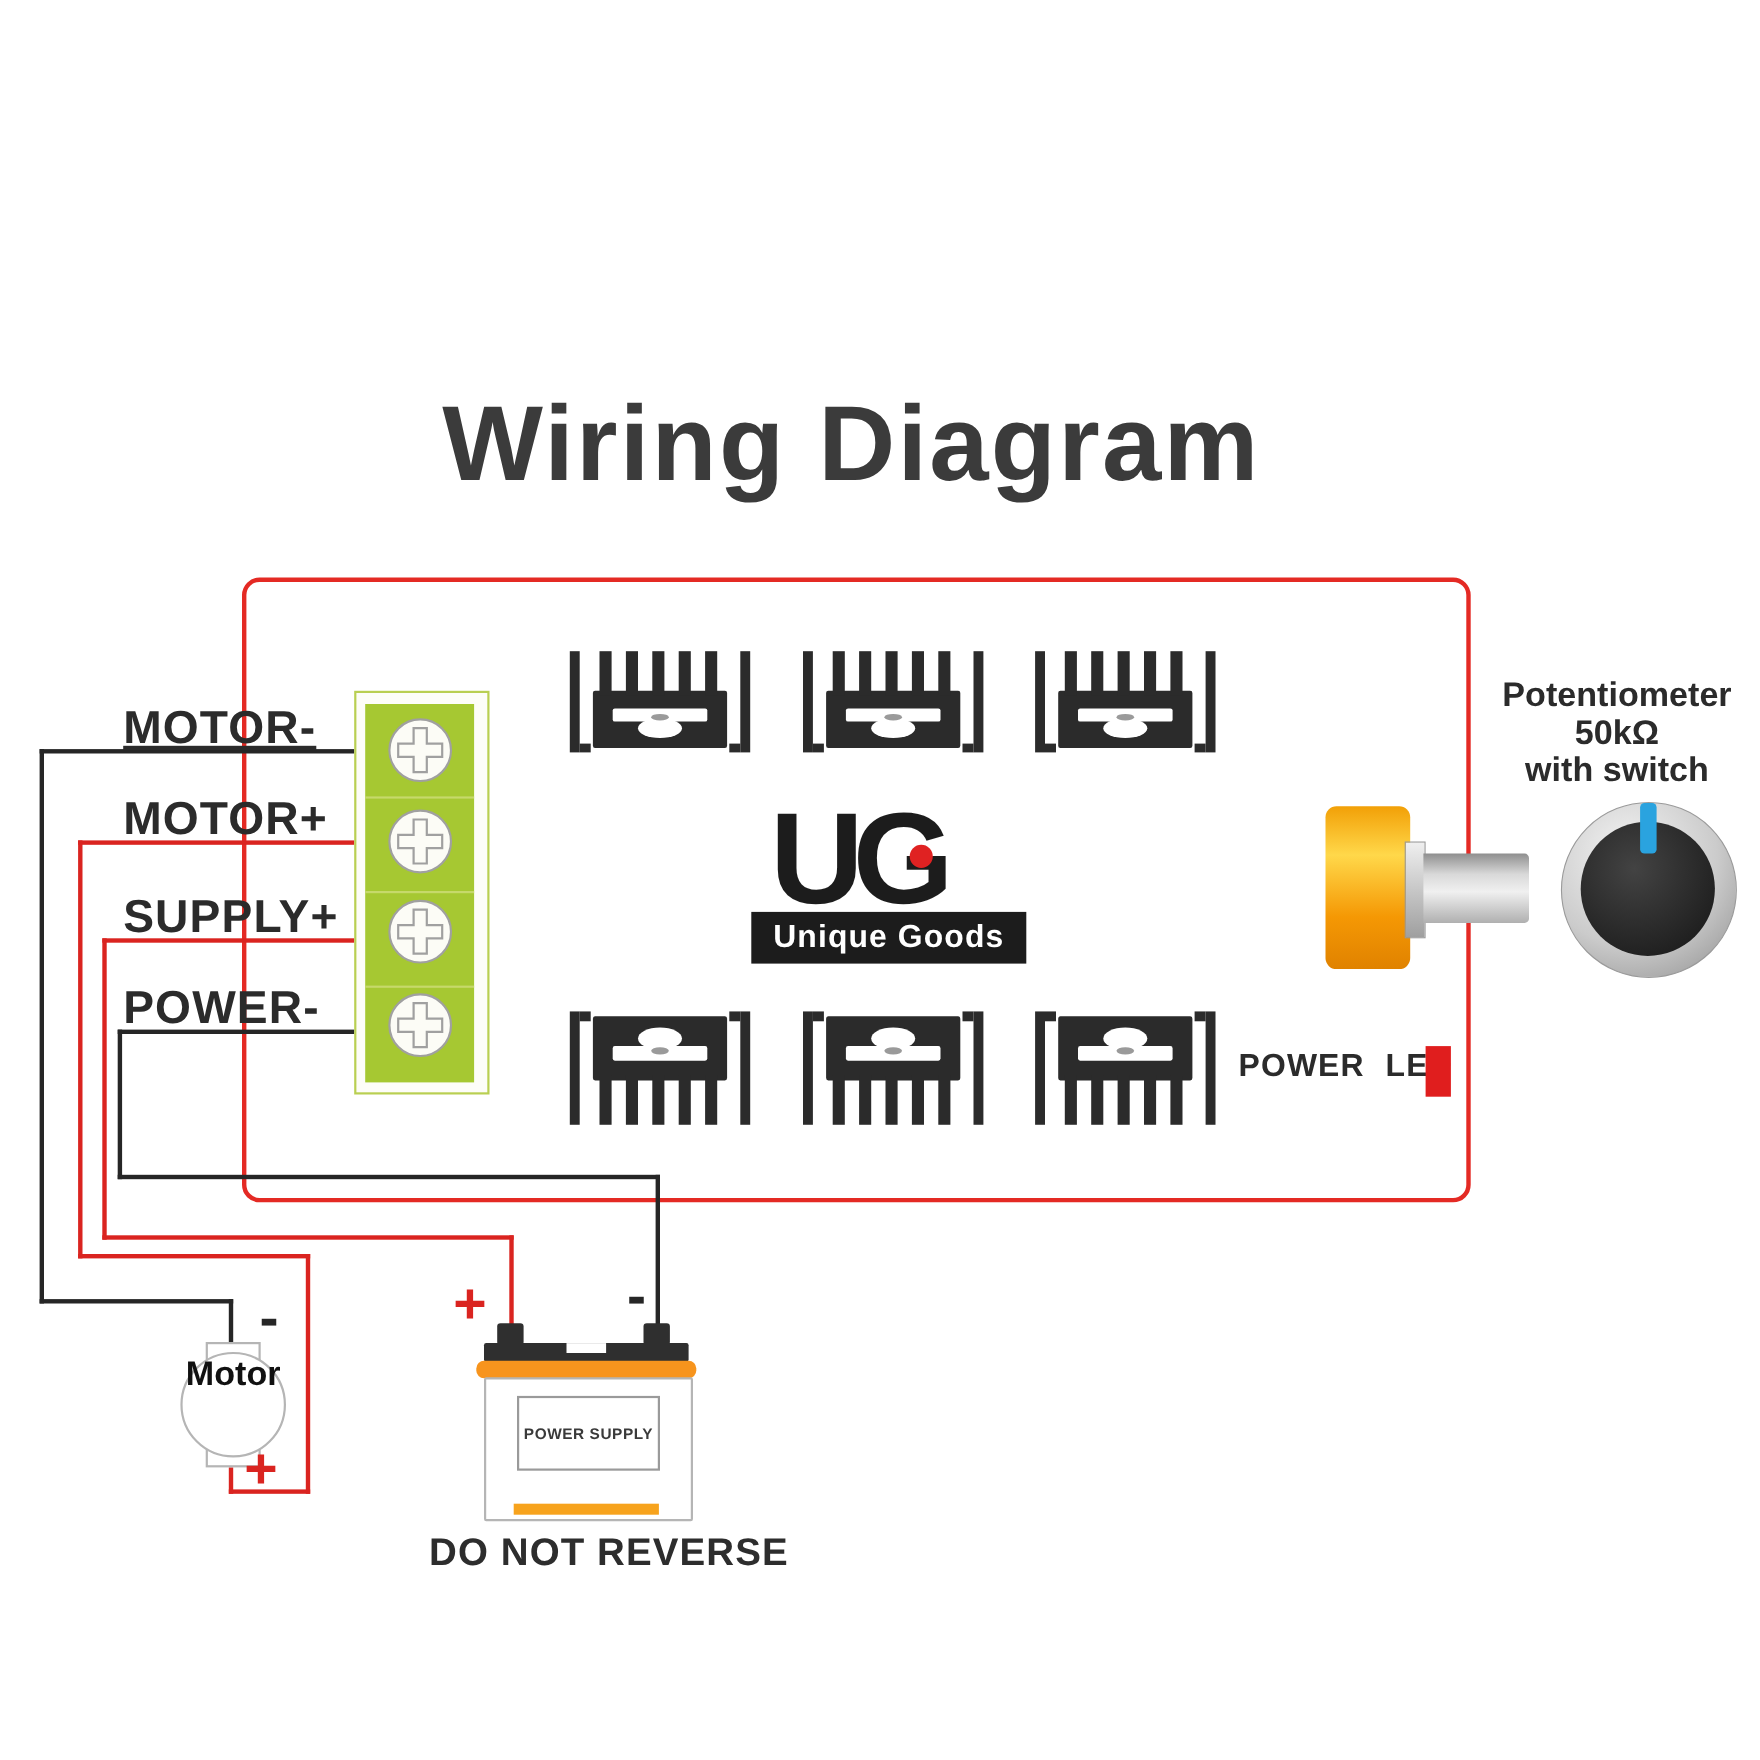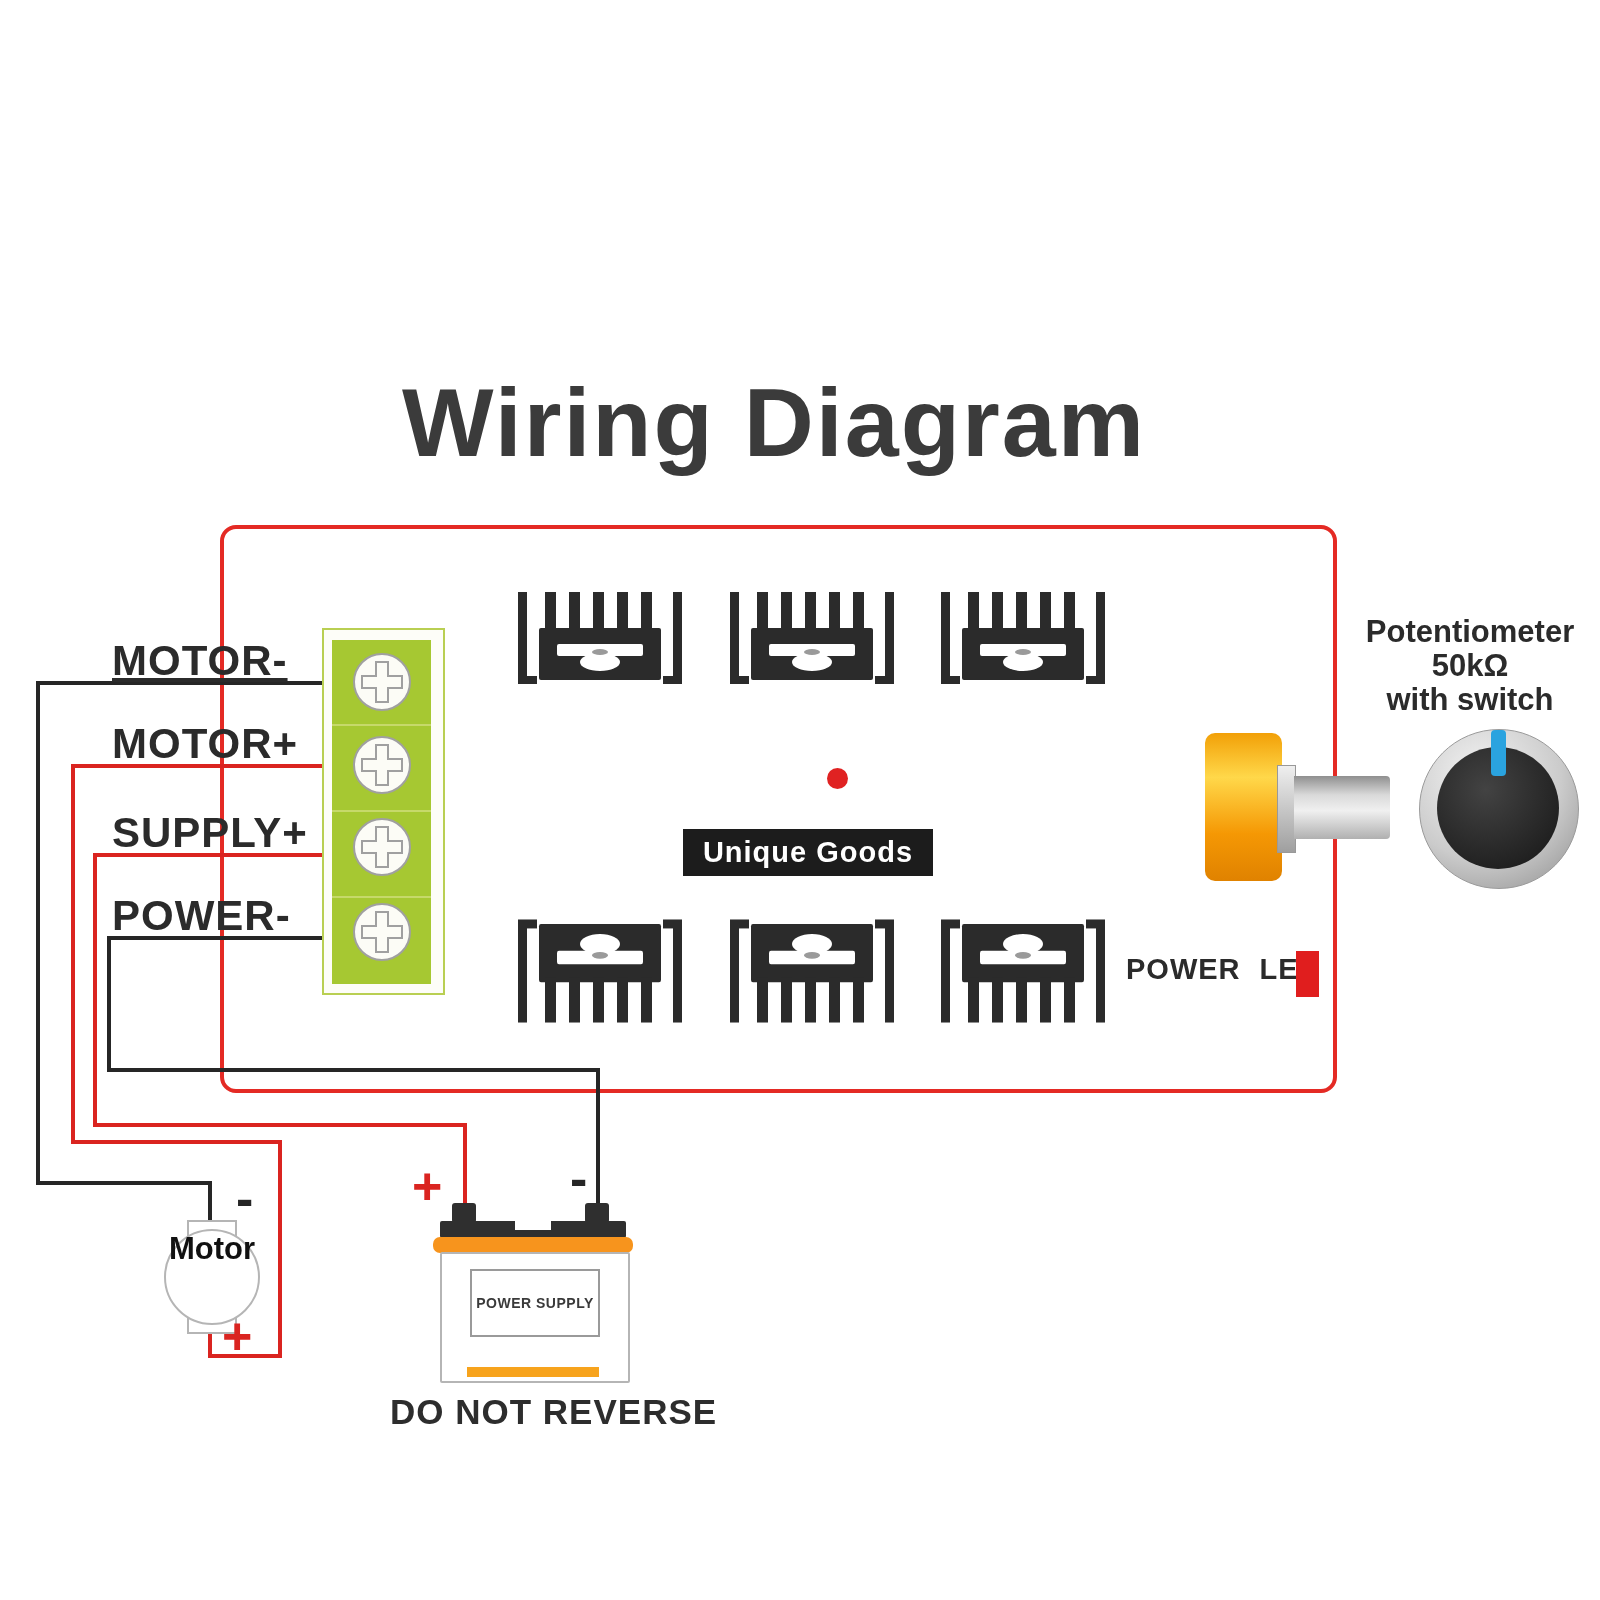--- a/index.html
+++ b/index.html
@@ -1,20 +1,20 @@
 <!DOCTYPE html>
 <html style="--wire-red: #da2420; --wire-black: #262626; --board-border-red: #e42a24; --terminal-green: #a6c832; --terminal-green-border: #b9cf52; --heatsink-black: #2b2b2b; --logo-black: #1c1c1c; --logo-dot-red: #e02222; --led-red: #e01e1e; --battery-orange: #f7941d; --battery-dark: #2f2f2f; --knob-blue: #2aa3df; --pot-orange: #f59804;"><head>
 <meta charset="utf-8">
 <style>
   html,body{margin:0;padding:0;background:#fff;}
   #canvas{position:relative;width:1600px;height:1600px;background:#ffffff;overflow:hidden;
           font-family:"Liberation Sans",sans-serif;}
   .abs{position:absolute;}
   
-  #title{left:379px;top:372px;width:790px;text-align:center;font-size:97px;font-weight:bold;
+  #title{left:379px;top:352px;width:790px;text-align:center;font-size:97px;font-weight:bold;
          letter-spacing:2px;color:#3b3b3b;line-height:1.05;}
   
   #board{left:220px;top:525px;width:1109px;height:560px;border:4px solid var(--board-border-red,#e42a24);
          border-radius:16px;background:#fff;}
   
   .wire{position:absolute;}
   .wire.red{background:var(--wire-red,#da2420);}
   .wire.black{background:var(--wire-black,#262626);}
   
   #tb-outer{left:322px;top:628px;width:119px;height:363px;background:#fdfdf8;
@@ -230,20 +230,21 @@
         <rect x="54" y="4" width="11" height="40"></rect>
         <rect x="78" y="4" width="11" height="40"></rect>
         <rect x="102" y="4" width="11" height="40"></rect>
         <rect x="126" y="4" width="11" height="40"></rect>
       </g>
     <rect x="42" y="56" width="86" height="12" rx="2" fill="#fff"></rect>
       <ellipse cx="85" cy="74" rx="20" ry="9" fill="#fff"></ellipse>
       <ellipse cx="85" cy="64" rx="8" ry="3" fill="#9a9a9a"></ellipse>
   </svg>
 
+  <div class="abs" id="ug">UG</div>
   <div class="abs" id="ug-dot"></div>
   <div class="abs" id="ug-box">Unique Goods</div>
 
   <div class="abs" id="led-label">POWER LED</div>
   <div class="abs" id="led-rect"></div>
 
   <div class="abs" id="pot-text">
     <div>Potentiometer</div>
     <div>50kΩ</div>
     <div>with switch</div>

